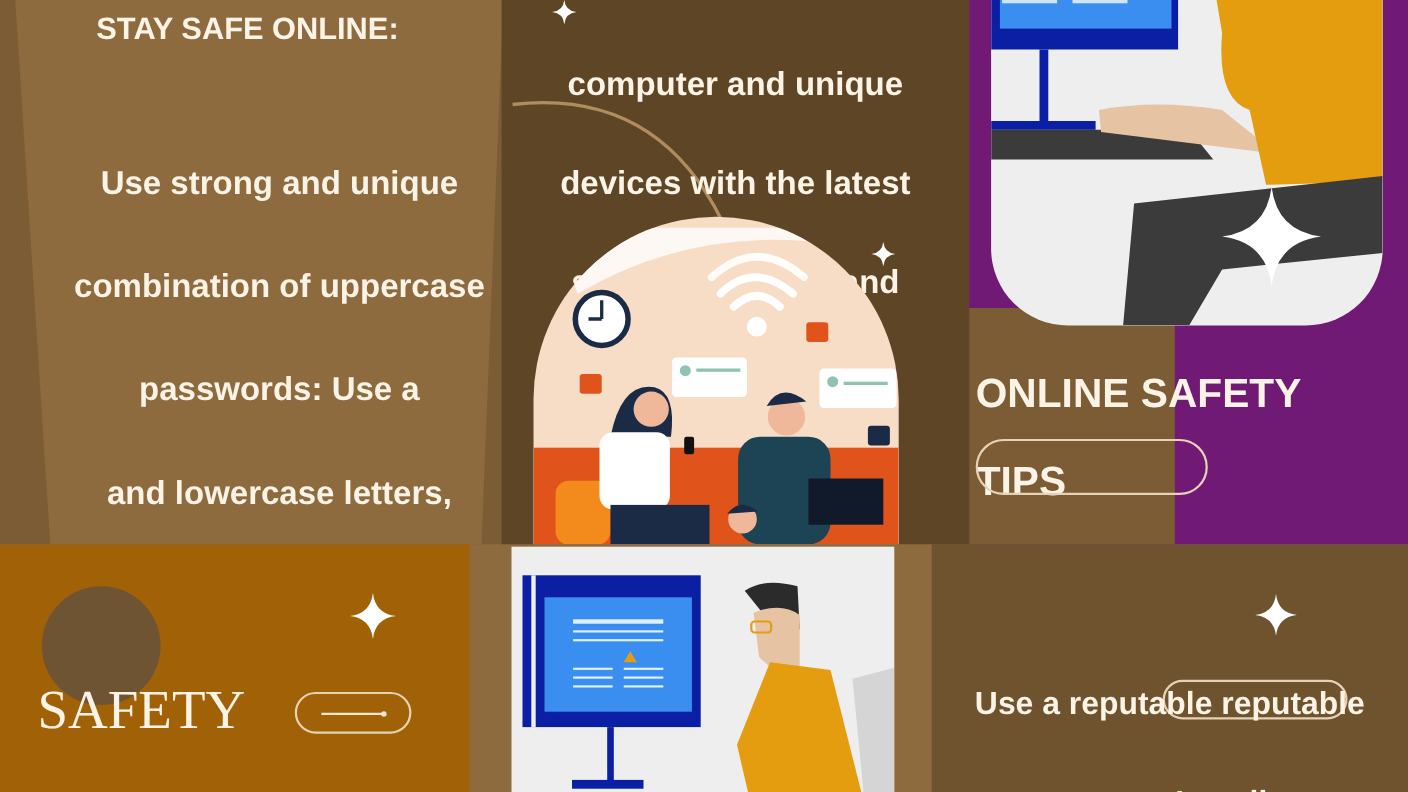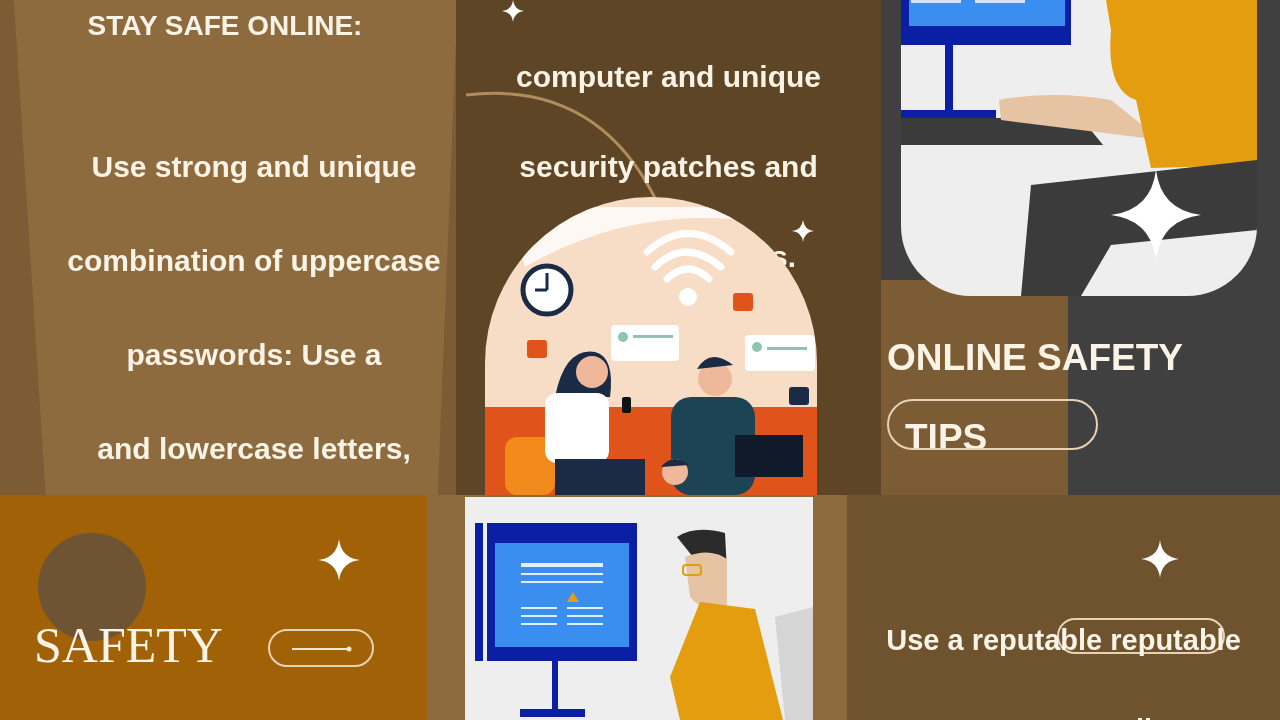--- a/index.html
+++ b/index.html
@@ -34,20 +34,21 @@
     <path d="M10 95 Q140 80 200 200" stroke="#b08c5e" stroke-width="3" fill="none"></path>
   </svg>
   <svg class="star" style="left:46px;top:0" width="22" height="22" viewBox="0 0 20 20">
       <path d="M10 0 Q11 9 20 10 Q11 11 10 20 Q9 11 0 10 Q9 9 10 0Z" fill="#fff"></path>
     </svg>
   <svg class="star" style="left:336px;top:220px" width="22" height="22" viewBox="0 0 20 20">
       <path d="M10 0 Q11 9 20 10 Q11 11 10 20 Q9 11 0 10 Q9 9 10 0Z" fill="#fff"></path>
     </svg>
   <div class="txt" style="left:0;width:425px;top:9px;font-size:30px;line-height:45px;">
     <div>computer and unique</div>
+    <div>devices with the latest</div>
     <div>security patches and</div>
     <div>software updates.</div>
   </div>
 
   <div style="position:absolute;left:29px;top:197px;width:332px;height:298px;background:#f7dcc6;border-radius:166px 166px 0 0;overflow:hidden;">
     <svg width="332" height="298" viewBox="0 0 332 298">
       <path d="M40 70 Q160 0 300 30 L320 10 L20 10Z" fill="#fff" opacity="0.8"></path>
 
       <g>
         <circle cx="62" cy="93" r="24" fill="#fff" stroke="#1b2b45" stroke-width="5"></circle>
@@ -87,40 +88,40 @@
       <path d="M212 172 Q225 150 248 168 Z" fill="#1b2b45"></path>
       <rect x="186" y="200" width="84" height="98" rx="20" fill="#1d4455"></rect>
       <rect x="250" y="238" width="68" height="42" fill="#111a2b"></rect>
 
       <circle cx="190" cy="275" r="13" fill="#f0b89a"></circle>
       <path d="M176 270 Q188 255 204 268 Z" fill="#1b2b45"></path>
     </svg>
   </div>
 </div>
 
-<div class="panel" style="left:881px;top:0;width:399px;height:495px;background:#404040;">
+<div class="panel" style="left:881px;top:0;width:399px;height:495px;background:#701a75;">
   <div style="position:absolute;left:0;top:280px;width:187px;height:215px;background:#7b5c34;"></div>
   <div style="position:absolute;left:20px;top:-10px;width:356px;height:306px;background:#eeeeee;border-radius:0 0 70px 70px;overflow:hidden;">
     <svg width="356" height="306" viewBox="0 0 356 306">
       <rect x="0" y="0" width="170" height="55" fill="#0a1fa3"></rect>
       <rect x="8" y="0" width="156" height="36" fill="#3a8ef0"></rect>
       <rect x="10" y="10" width="50" height="3" fill="#cfe4ff"></rect>
       <rect x="74" y="10" width="50" height="3" fill="#cfe4ff"></rect>
       <rect x="44" y="55" width="8" height="68" fill="#0a1fa3"></rect>
       <rect x="0" y="120" width="95" height="8" fill="#0a1fa3"></rect>
       <path d="M0 128 L180 128 L202 155 L0 155Z" fill="#3b3b3b"></path>
       <path d="M98 110 Q150 100 210 110 L260 150 L100 130Z" fill="#e6c3a3"></path>
       <path d="M205 10 L356 10 L356 175 L250 178 L235 110 Q205 100 210 40Z" fill="#e39d0f"></path>
       <path d="M130 195 L356 170 L356 240 L210 255 L180 306 L120 306Z" fill="#3b3b3b"></path>
       <path d="M255 180 Q260 220 300 225 Q260 230 255 270 Q250 230 210 225 Q250 220 255 180Z" fill="#fff"></path>
     </svg>
   </div>
   <div class="txt" style="left:6px;top:298px;text-align:left;font-size:37px;line-height:40px;font-weight:normal;">
     <div style="font-weight:bold;">ONLINE SAFETY</div>
-    <div style="font-weight:bold;margin-left:18px;">TIPS</div>
+    <div style="font-weight:bold;">TIPS</div>
   </div>
   <div class="pill" style="left:6px;top:399px;width:211px;height:51px;"></div>
 </div>
 
 <div class="panel" style="left:0;top:495px;width:427px;height:225px;background:#a16207;">
   <div style="position:absolute;left:38px;top:38px;width:108px;height:108px;border-radius:50%;background:#6f5434;"></div>
   <div class="txt serif" style="left:34px;top:66px;text-align:left;font-size:50px;line-height:56px;">
     <div>SAFETY</div>
     
   </div>

